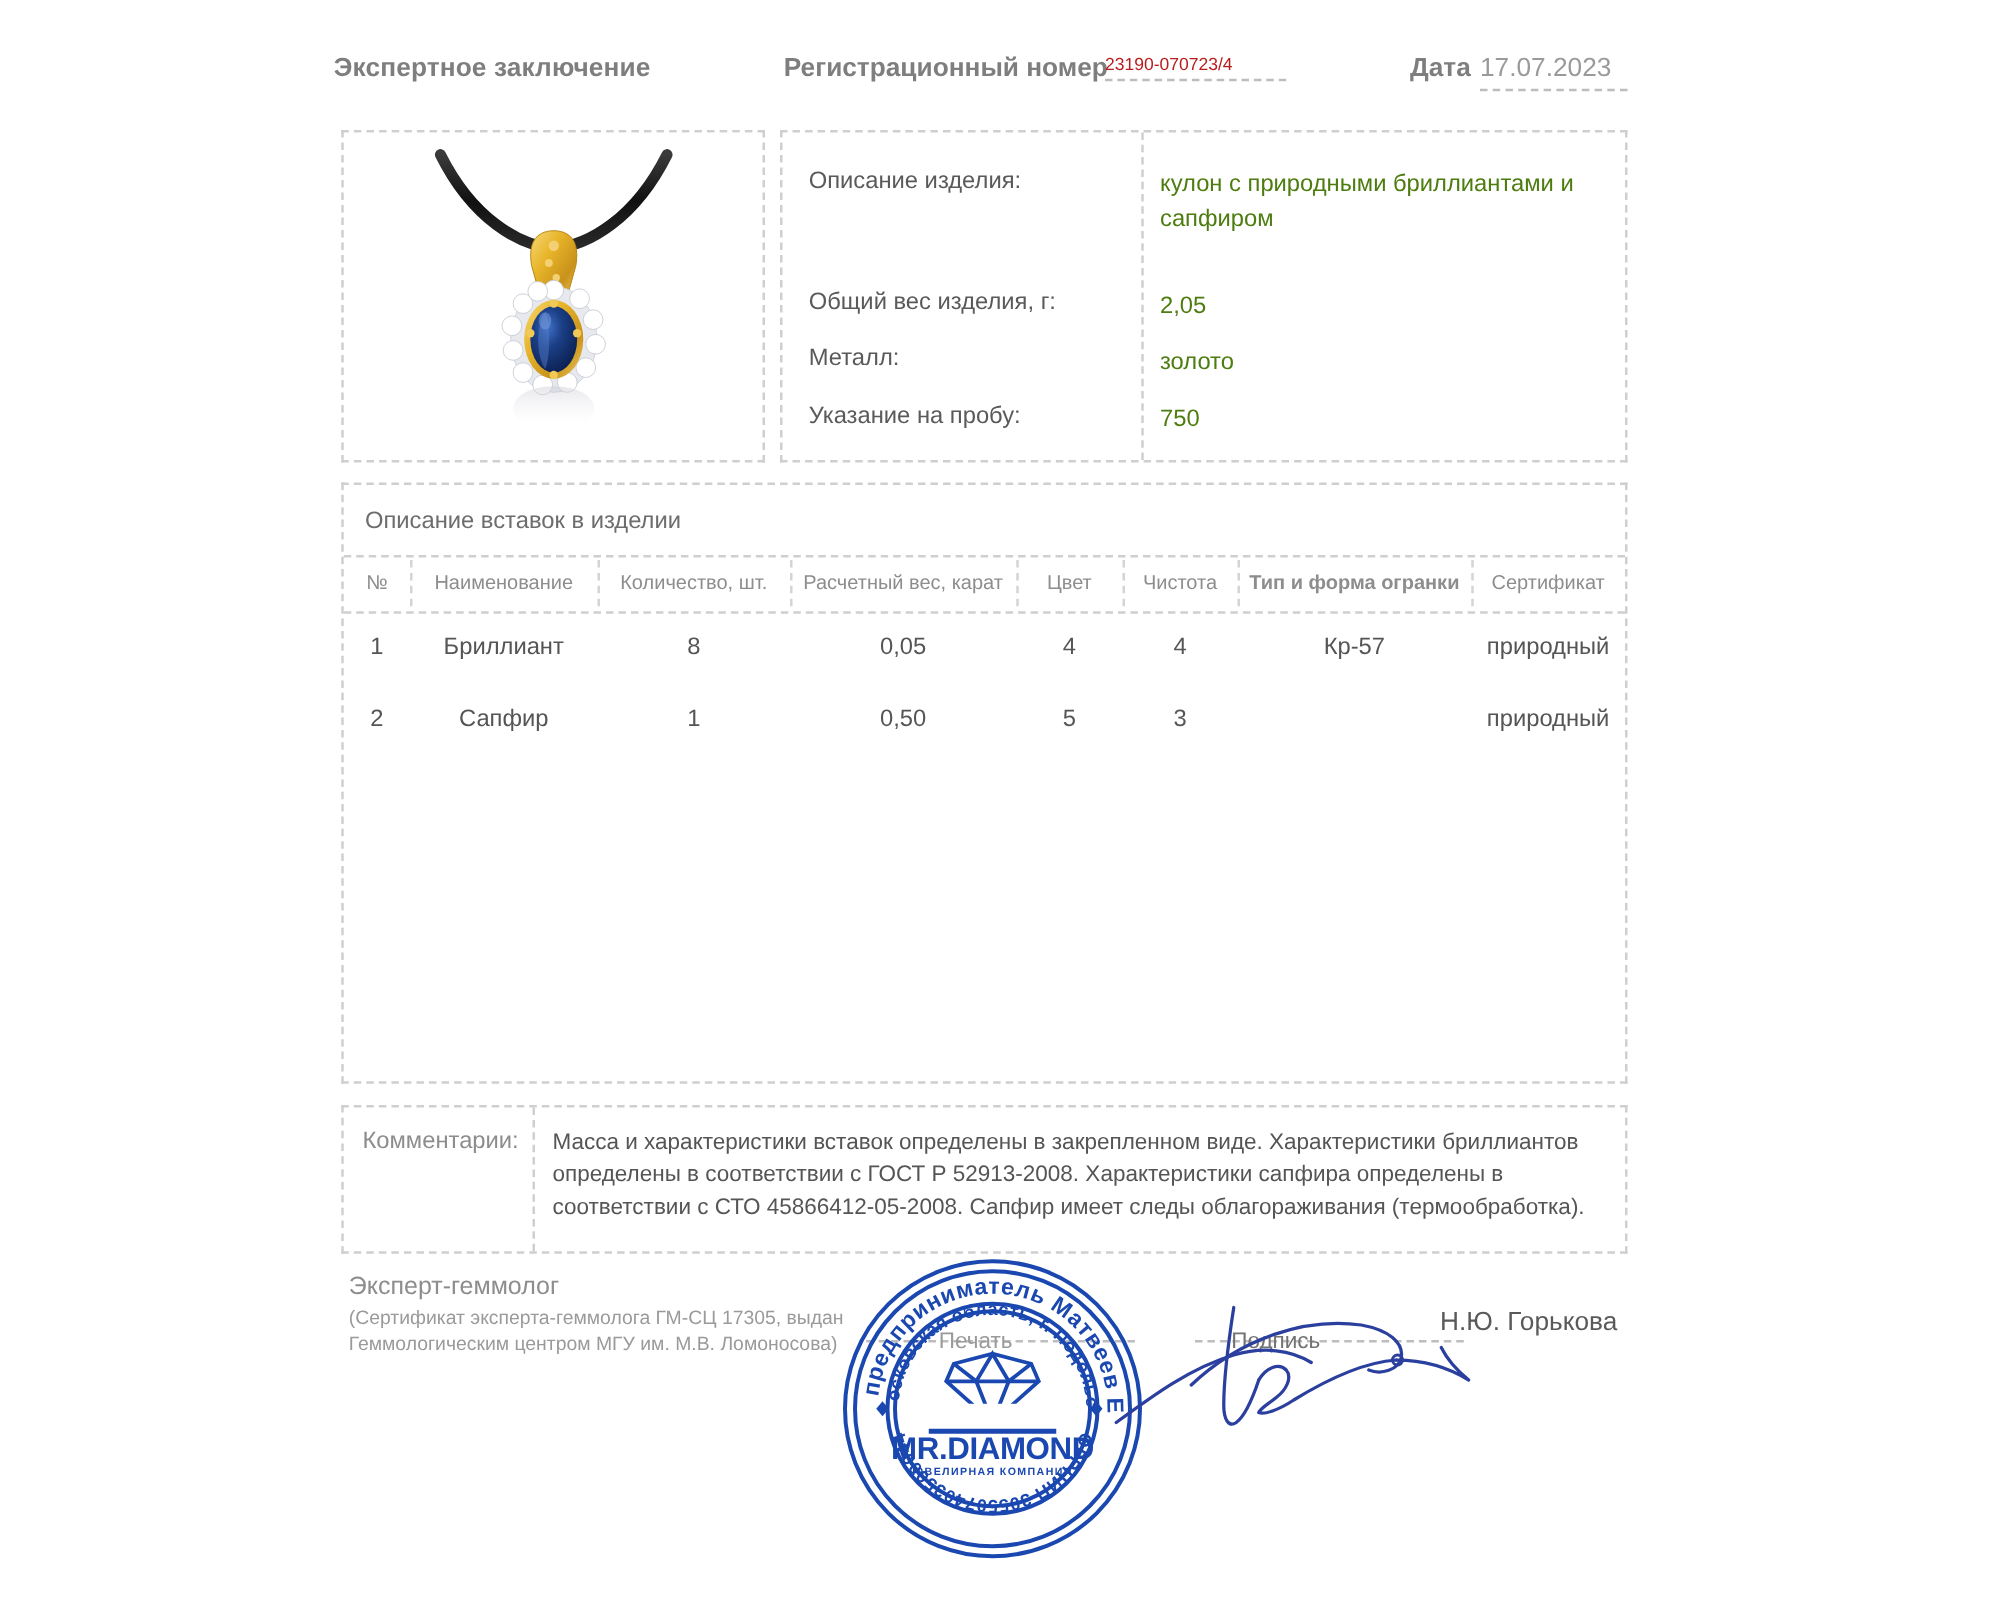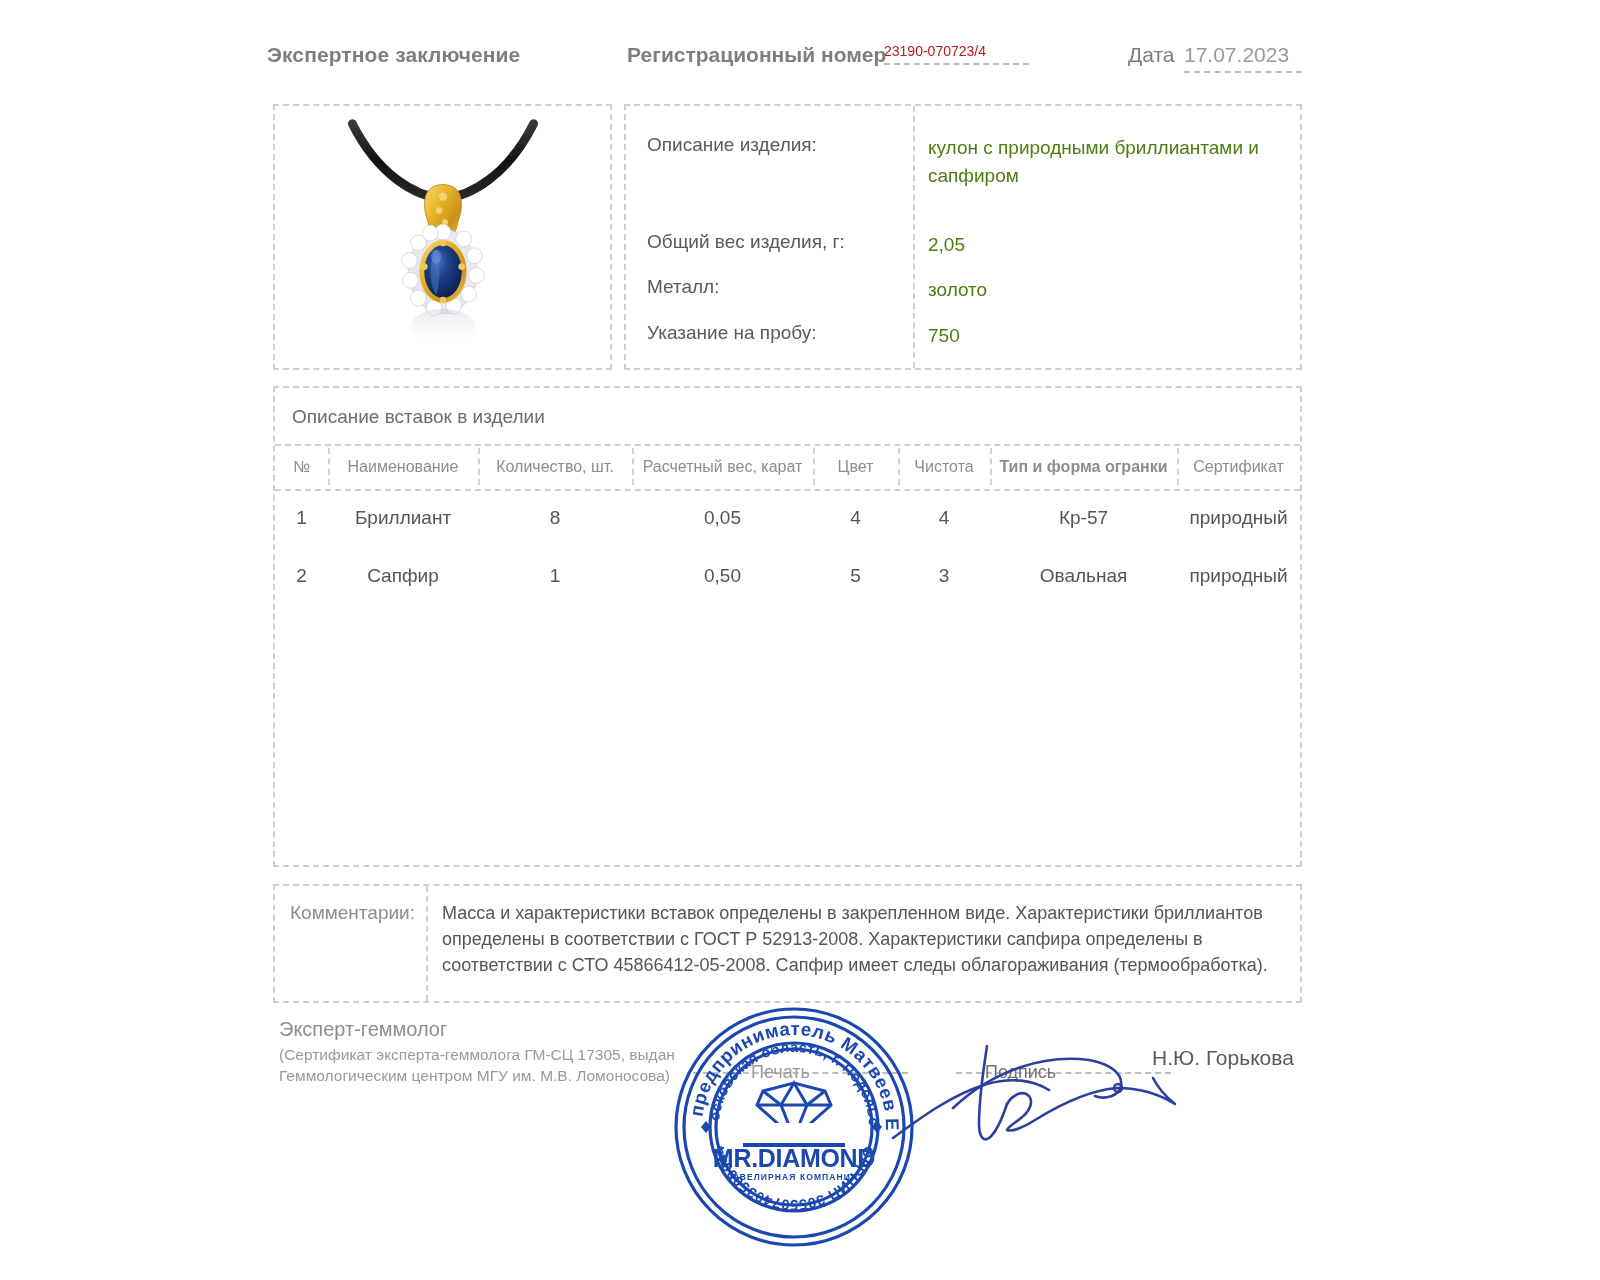--- a/index.html
+++ b/index.html
@@ -55,21 +55,21 @@
     color: #b91c1c;
     white-space: nowrap;
     border-bottom: 2px dashed #bdbdbd;
     padding-bottom: 4px;
     min-width: 145px;
   }
   .hdr-date-label {
     position: absolute;
     left: 861px; top: 5px;
     font-size: 21px;
-    font-weight: normal;
+    font-weight: bold;
     color: #7e7e7e;
     white-space: nowrap;
   }
   .hdr-date-value {
     position: absolute;
     left: 917px; top: 5px;
     font-size: 21px;
     color: #9a9a9a;
     white-space: nowrap;
     border-bottom: 2px dashed #bdbdbd;
@@ -472,21 +472,20 @@
       <div class="td" style="left:902px; width:123px;">природный</div>
     </div>
 
     <div class="trow" style="top:159px;">
       <div class="td" style="left:0px;   width:53px;">2</div>
       <div class="td" style="left:53px;  width:150px;">Сапфир</div>
       <div class="td" style="left:203px; width:154px;">1</div>
       <div class="td" style="left:357px; width:181px;">0,50</div>
       <div class="td" style="left:538px; width:85px;">5</div>
       <div class="td" style="left:623px; width:92px;">3</div>
-      <div class="td" style="left:715px; width:187px;">Овальная</div>
       <div class="td" style="left:902px; width:123px;">природный</div>
     </div>
   </div>
 
   <div class="comments-box">
     <div class="comments-divider"></div>
     <div class="comments-label">Комментарии:</div>
     <div class="comments-text">Масса и характеристики вставок определены в закрепленном виде. Характеристики бриллиантов определены в соответствии с ГОСТ Р 52913-2008. Характеристики сапфира определены в соответствии с СТО 45866412-05-2008. Сапфир имеет следы облагораживания (термообработка).</div>
   </div>
 

